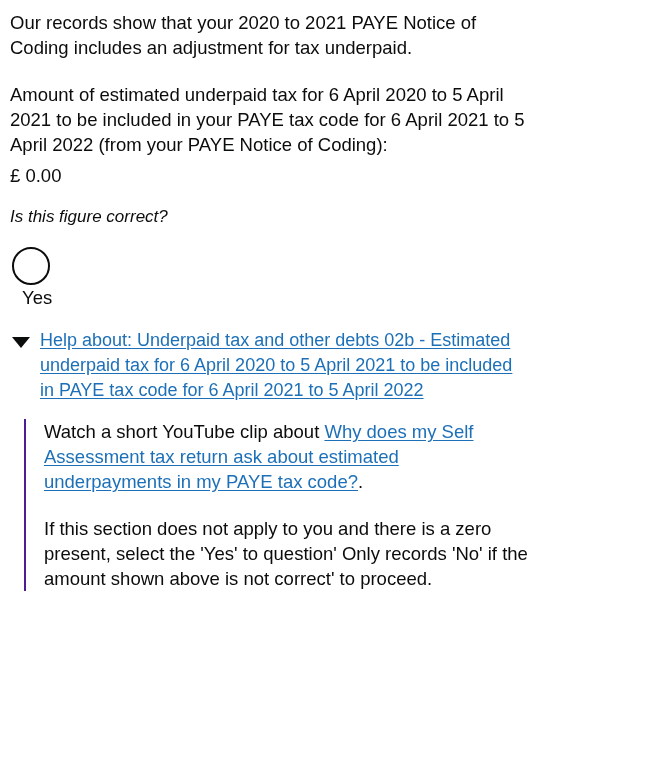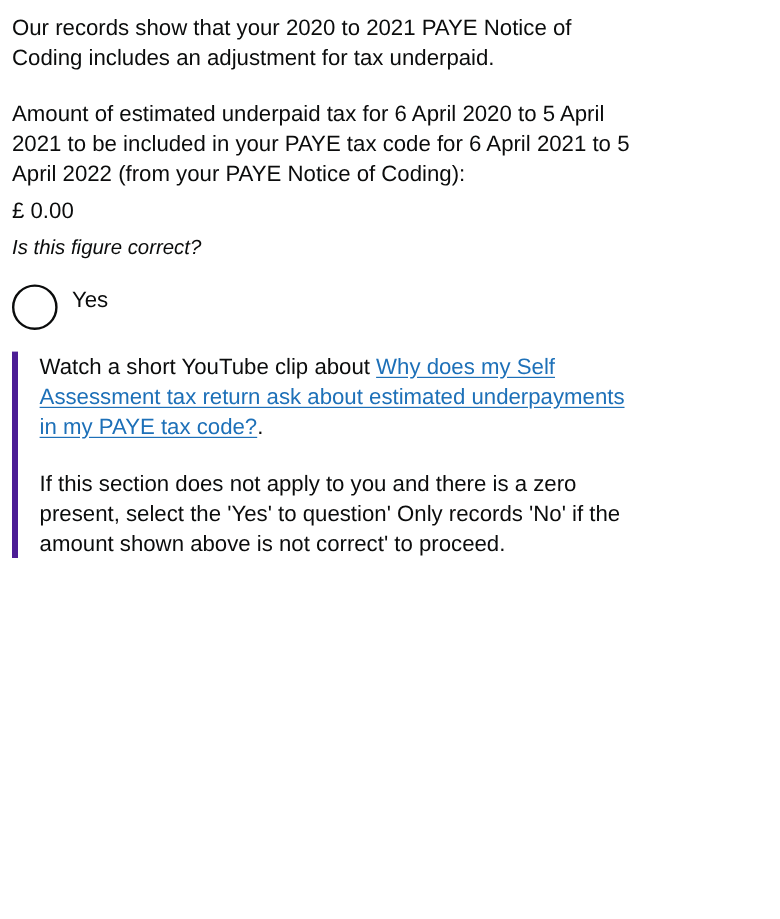--- a/index.html
+++ b/index.html
@@ -24,36 +24,38 @@
     line-height: 25px;
     margin: 0 0 22px 0;
     color: #0b0c0c;
   }
   p.tight {
     margin: 0 0 6px 0;
   }
   .amount {
     font-size: 18.5px;
     line-height: 25px;
-    margin: 0 0 6px 0;
+    margin: 0 0 16px 0;
   }
   .question {
     font-size: 17px;
     line-height: 25px;
     margin: 0 0 18px 0;
     font-style: italic;
   }
   .radio-row {
     display: flex;
     align-items: center;
     margin: 0 0 18px 0;
   }
   .radio-group {
     display: flex;
+    align-items: center;
     margin-right: 60px;
+    flex-direction: column;
   }
   .radio-circle {
     width: 38px;
     height: 38px;
     border-radius: 50%;
     border: 2px solid #0b0c0c;
     background: #ffffff;
     box-sizing: border-box;
     display: inline-block;
     flex: 0 0 auto;
@@ -83,22 +85,22 @@
   .details-link {
     font-size: 18px;
     line-height: 25px;
     color: #1d70b8;
     text-decoration: underline;
     text-underline-offset: 2px;
     cursor: pointer;
     max-width: 610px;
   }
   .details-body {
-    border-left: 5px solid #4c1d95;
-    margin: 16px 0 0 0;
+    border-left: 2px solid #4c1d95;
+    margin: 16px 0 0 14px;
     padding: 0 0 0 18px;
   }
   .details-body p {
     font-size: 18.5px;
     line-height: 25px;
     margin: 0 0 22px 0;
     color: #0b0c0c;
   }
   .details-body p:last-child {
     margin-bottom: 0;
@@ -124,20 +126,24 @@
   <div class="question">Is this figure correct?</div>
 
   <div class="radio-row">
     <div class="radio-group">
       <span class="radio-circle"></span>
       <span class="radio-label">Yes</span>
     </div>
   </div>
 
   <div class="details">
+    <div class="details-summary">
+      <span class="triangle"></span>
+      <span class="details-link">Help about: Underpaid tax and other debts 02b - Estimated underpaid tax for 6 April 2020 to 5 April 2021 to be included in PAYE tax code for 6 April 2021 to 5 April 2022</span>
+    </div>
 
     <div class="details-body">
       <p><span>Watch a short YouTube clip about </span><a class="inline-link">Why does my Self Assessment tax return ask about estimated underpayments in my PAYE tax code?</a><span>.</span></p>
       <p>If this section does not apply to you and there is a zero present, select the 'Yes' to question' Only records 'No' if the amount shown above is not correct' to proceed.</p>
     </div>
   </div>
 
 </div>
 
 </body></html>

